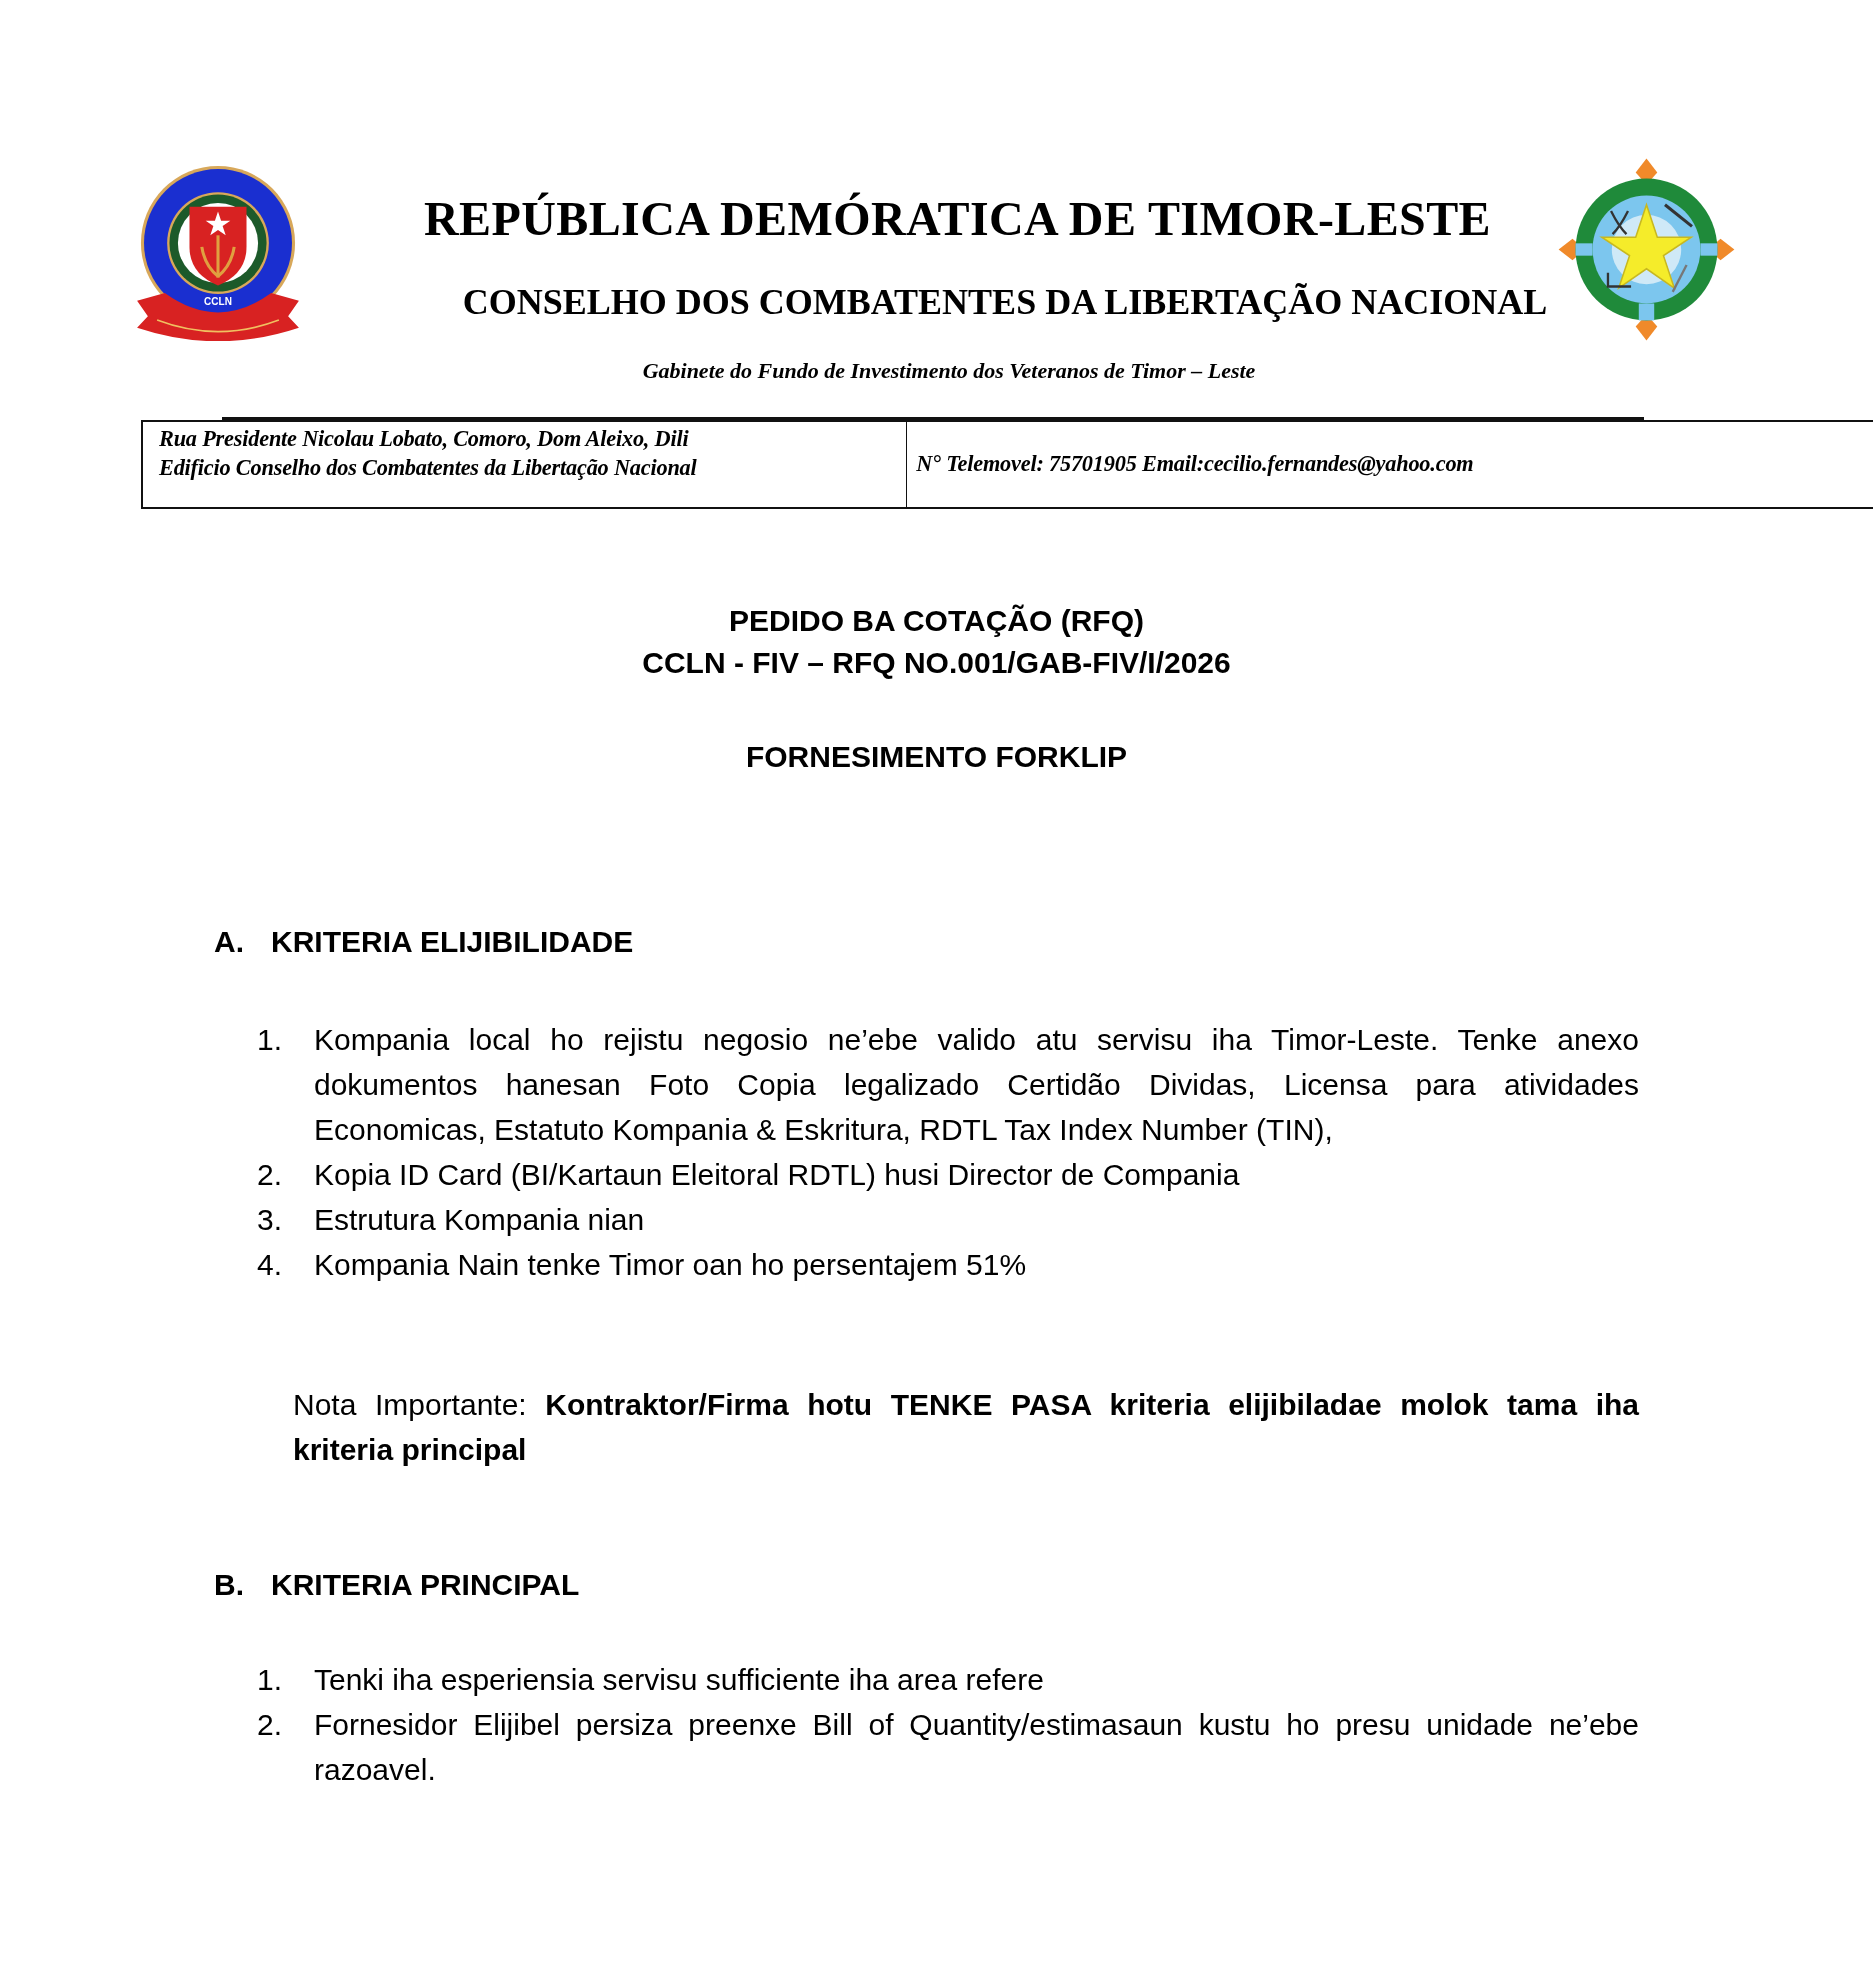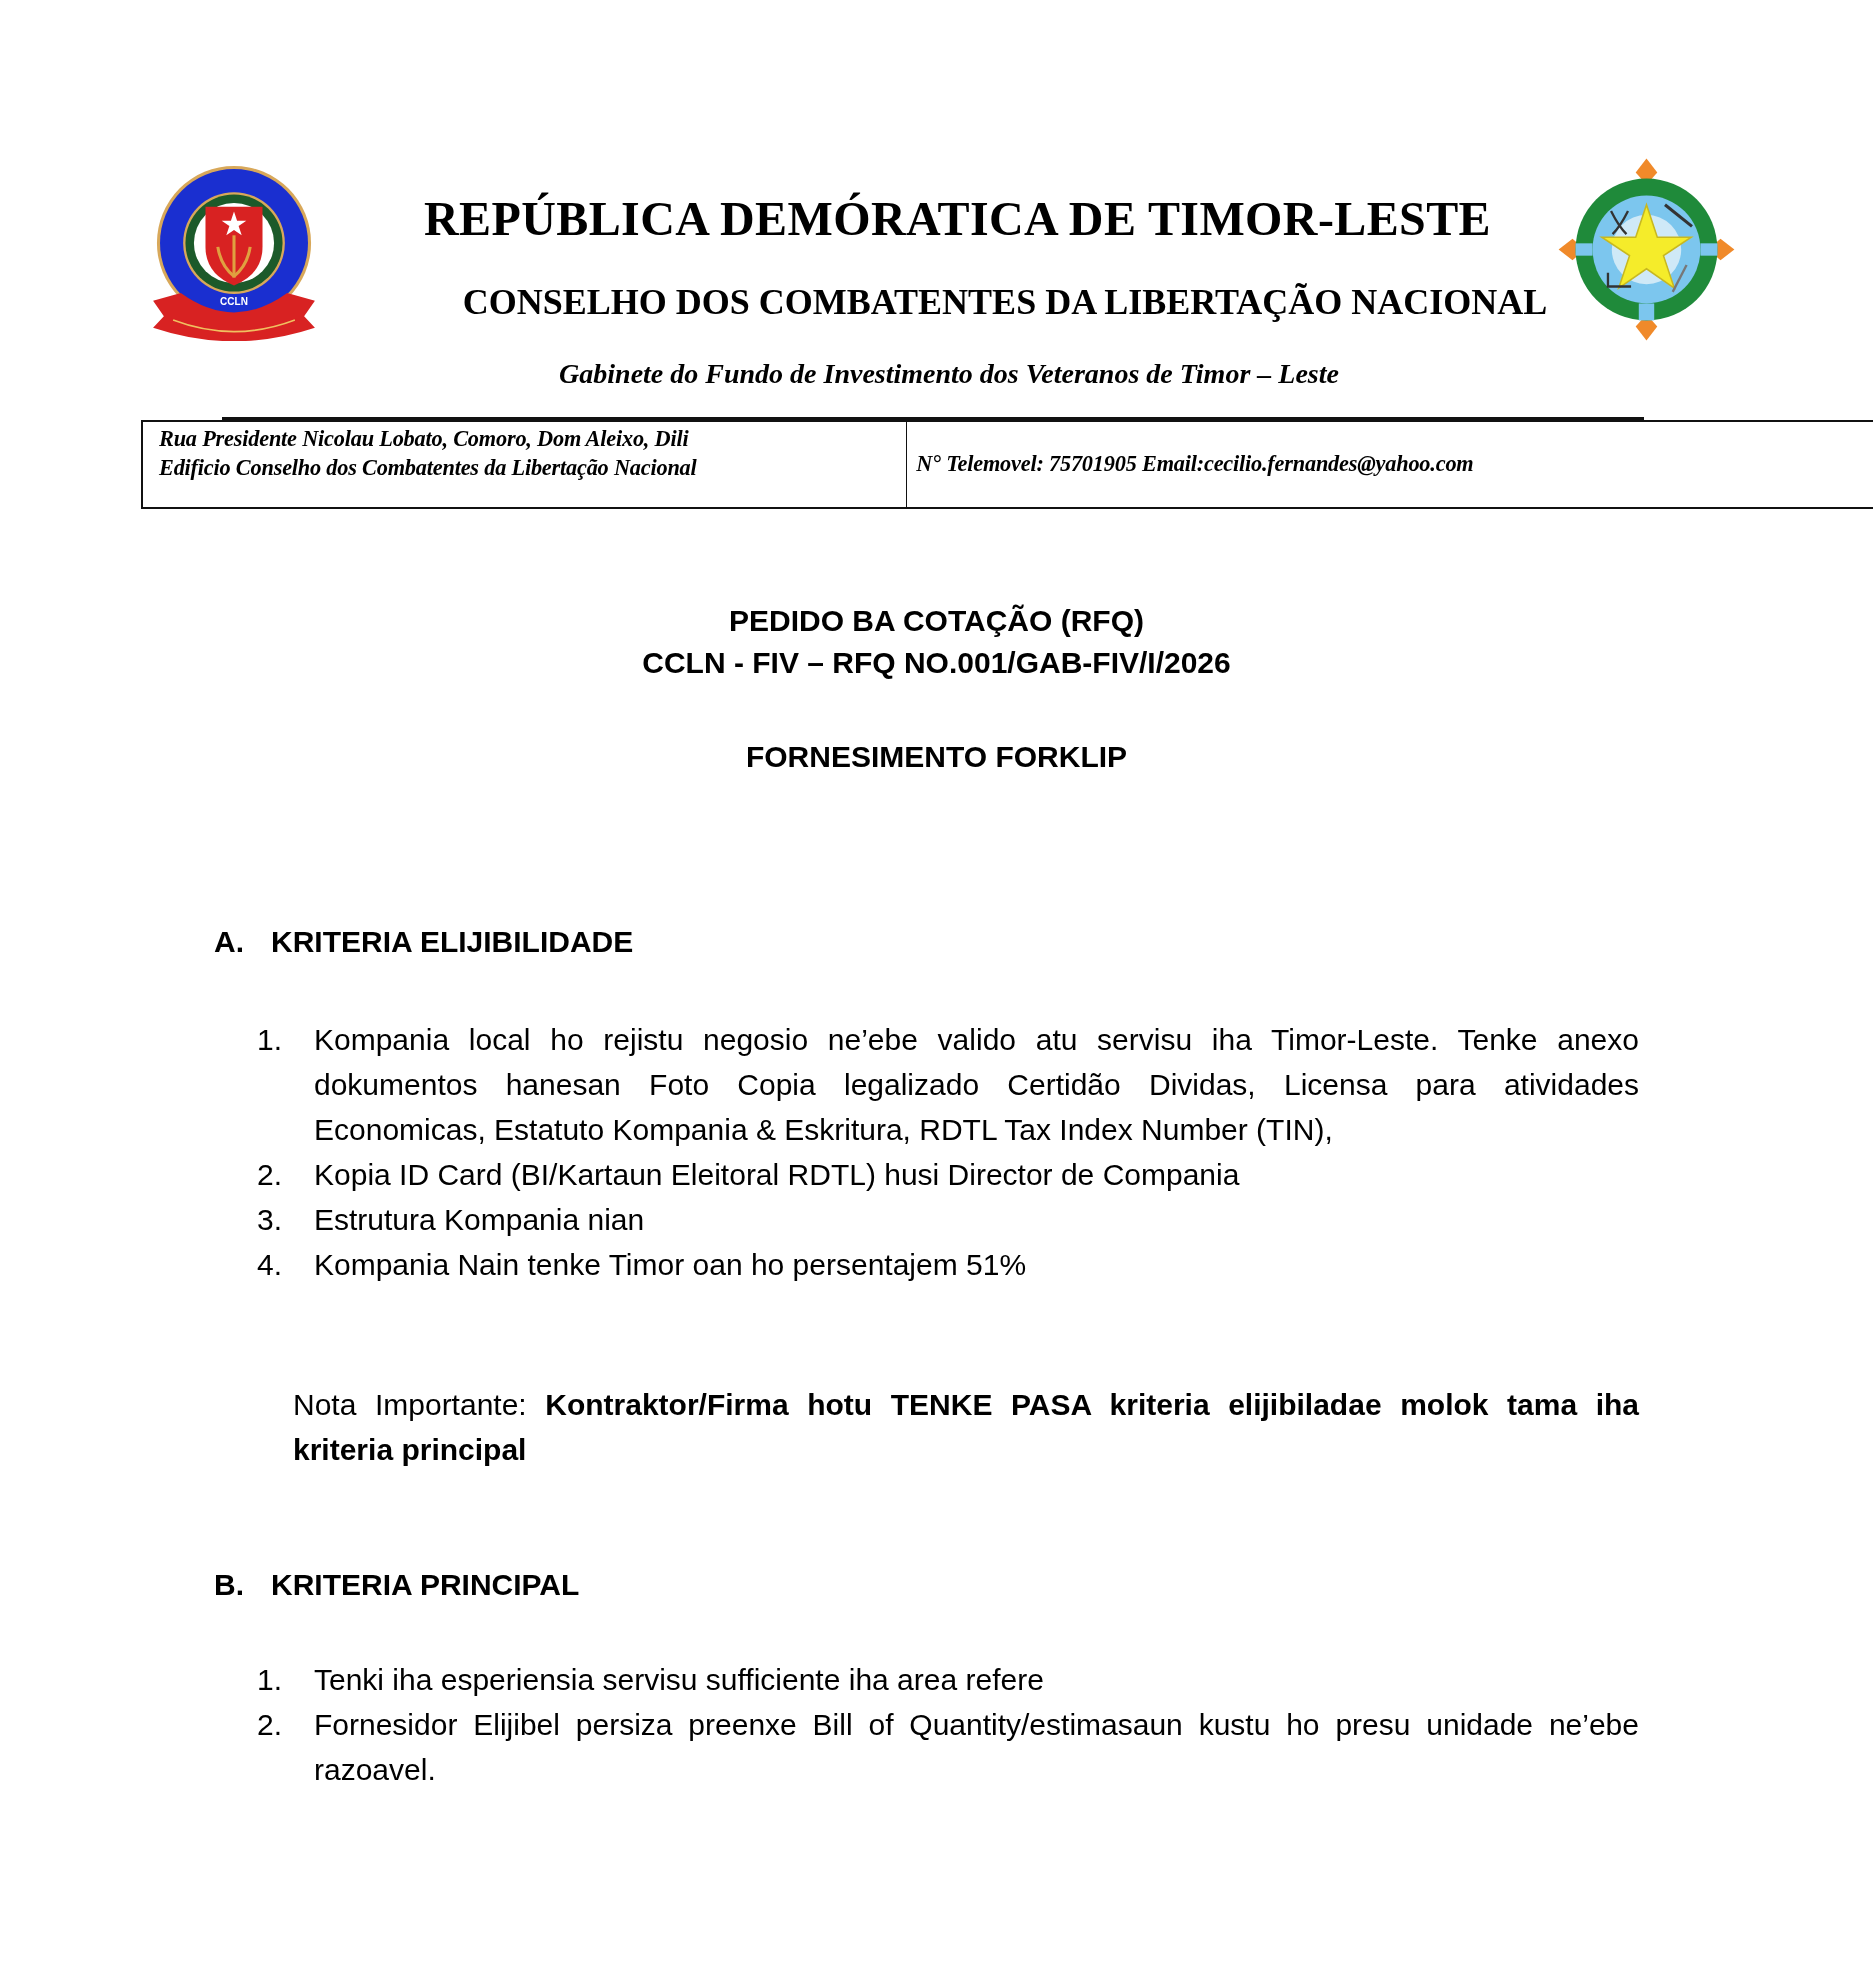--- a/index.html
+++ b/index.html
@@ -1,28 +1,28 @@
 <!DOCTYPE html>
 <html style="font-size:12.3px"><head>
   <meta charset="utf-8">
   <style>
     html, body { margin: 0; padding: 0; background: #ffffff; }
     body { width: 1873px; height: 1973px; position: relative; overflow: hidden; color: #000; }
 
     .serif { font-family: "Liberation Serif", "DejaVu Serif", serif; }
 
     
-    .logo-left { position: absolute; left: 150px; top: 162px; width: 168px; height: 179px; }
+    .logo-left { position: absolute; left: 134px; top: 162px; width: 168px; height: 179px; }
     .logo-right { position: absolute; left: 1557px; top: 157px; width: 179px; height: 185px; }
 
     
     .lh-title { position: absolute; left: 0; width: 1873px; text-align: center; font-weight: bold; white-space: nowrap; }
     .lh-1 { top: 191px; font-size: 48px; letter-spacing: 0.4px; padding-left: 42px; box-sizing: border-box; }
     .lh-2 { top: 281px; font-size: 36px; padding-left: 71px; box-sizing: border-box; margin-left: 33px; }
-    .lh-3 { top: 358px; font-size: 28px; font-style: italic; padding-left: 25px; box-sizing: border-box; }
+    .lh-3 { top: 358px; font-size: 22px; font-style: italic; padding-left: 25px; box-sizing: border-box; }
 
     
     .lh-rule { position: absolute; left: 222px; top: 417px; width: 1422px; height: 3.1px; background: #111; }
 
     
     .addr-box { position: absolute; left: 141px; top: 420px; width: 1739px; height: 89px; border: 2.3px solid #111; box-sizing: border-box; display: flex; }
     .addr-left { width: 764px; border-right: 1.5px solid #111; padding: 3.1px 0 0 16px; box-sizing: border-box; }
     .addr-right { flex: 1; padding-left: 9.2px; display: flex; align-items: center; }
     .addr-line { font-family: "Liberation Serif", "DejaVu Serif", serif; font-style: italic; font-weight: bold; font-size: 22.3px; line-height: 28.5px; white-space: nowrap; letter-spacing: -0.2px; }
 

